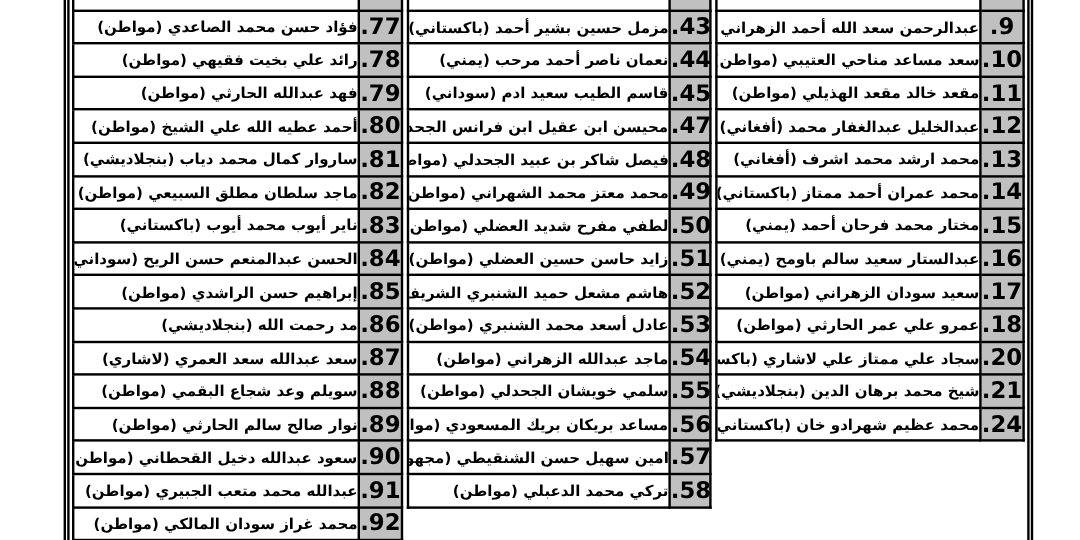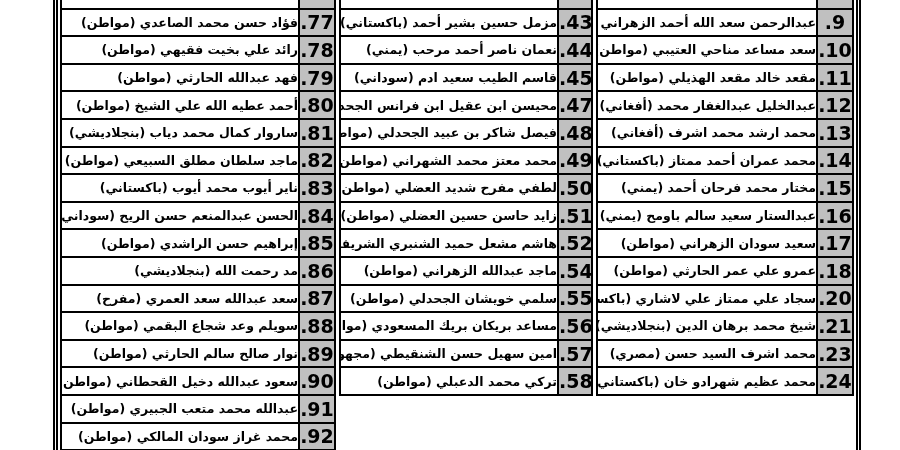--- a/index.html
+++ b/index.html
@@ -113,24 +113,20 @@
       </tr>
       <tr>
         <td class="name-cell" dir="rtl">سجاد علي ممتاز علي لاشاري (باكستاني)</td>
         <td class="num-cell">.20</td>
       </tr>
       <tr>
         <td class="name-cell" dir="rtl">شيخ محمد برهان الدين (بنجلاديشي)</td>
         <td class="num-cell">.21</td>
       </tr>
       <tr>
-        <td class="name-cell" dir="rtl">محمد اشرف السيد حسن (مصري)</td>
-        <td class="num-cell">.23</td>
-      </tr>
-      <tr>
         <td class="name-cell" dir="rtl">محمد عظيم شهرادو خان (باكستاني)</td>
         <td class="num-cell">.24</td>
       </tr>
     </tbody>
 </table>
 
 <table class="names" id="table-middle">
   <colgroup>
       <col style="width:218px">
       <col style="width:34px">
@@ -170,20 +166,24 @@
       </tr>
       <tr>
         <td class="name-cell" dir="rtl">زايد حاسن حسين العضلي (مواطن)</td>
         <td class="num-cell">.51</td>
       </tr>
       <tr>
         <td class="name-cell" dir="rtl">هاشم مشعل حميد الشنبري الشريف (مواطن)</td>
         <td class="num-cell">.52</td>
       </tr>
       <tr>
+        <td class="name-cell" dir="rtl">عادل أسعد محمد الشنبري (مواطن)</td>
+        <td class="num-cell">.53</td>
+      </tr>
+      <tr>
         <td class="name-cell" dir="rtl">ماجد عبدالله الزهراني (مواطن)</td>
         <td class="num-cell">.54</td>
       </tr>
       <tr>
         <td class="name-cell" dir="rtl">سلمي خويشان الجحدلي (مواطن)</td>
         <td class="num-cell">.55</td>
       </tr>
       <tr>
         <td class="name-cell" dir="rtl">مساعد بريكان بريك المسعودي (مواطن)</td>
         <td class="num-cell">.56</td>
@@ -243,21 +243,21 @@
       </tr>
       <tr>
         <td class="name-cell" dir="rtl">إبراهيم حسن الراشدي (مواطن)</td>
         <td class="num-cell">.85</td>
       </tr>
       <tr>
         <td class="name-cell" dir="rtl">مد رحمت الله (بنجلاديشي)</td>
         <td class="num-cell">.86</td>
       </tr>
       <tr>
-        <td class="name-cell" dir="rtl">سعد عبدالله سعد العمري (مفرح)</td>
+        <td class="name-cell" dir="rtl">سعد عبدالله سعد العمري (لاشاري)</td>
         <td class="num-cell">.87</td>
       </tr>
       <tr>
         <td class="name-cell" dir="rtl">سويلم وعد شجاع البقمي (مواطن)</td>
         <td class="num-cell">.88</td>
       </tr>
       <tr>
         <td class="name-cell" dir="rtl">نوار صالح سالم الحارثي (مواطن)</td>
         <td class="num-cell">.89</td>
       </tr>

